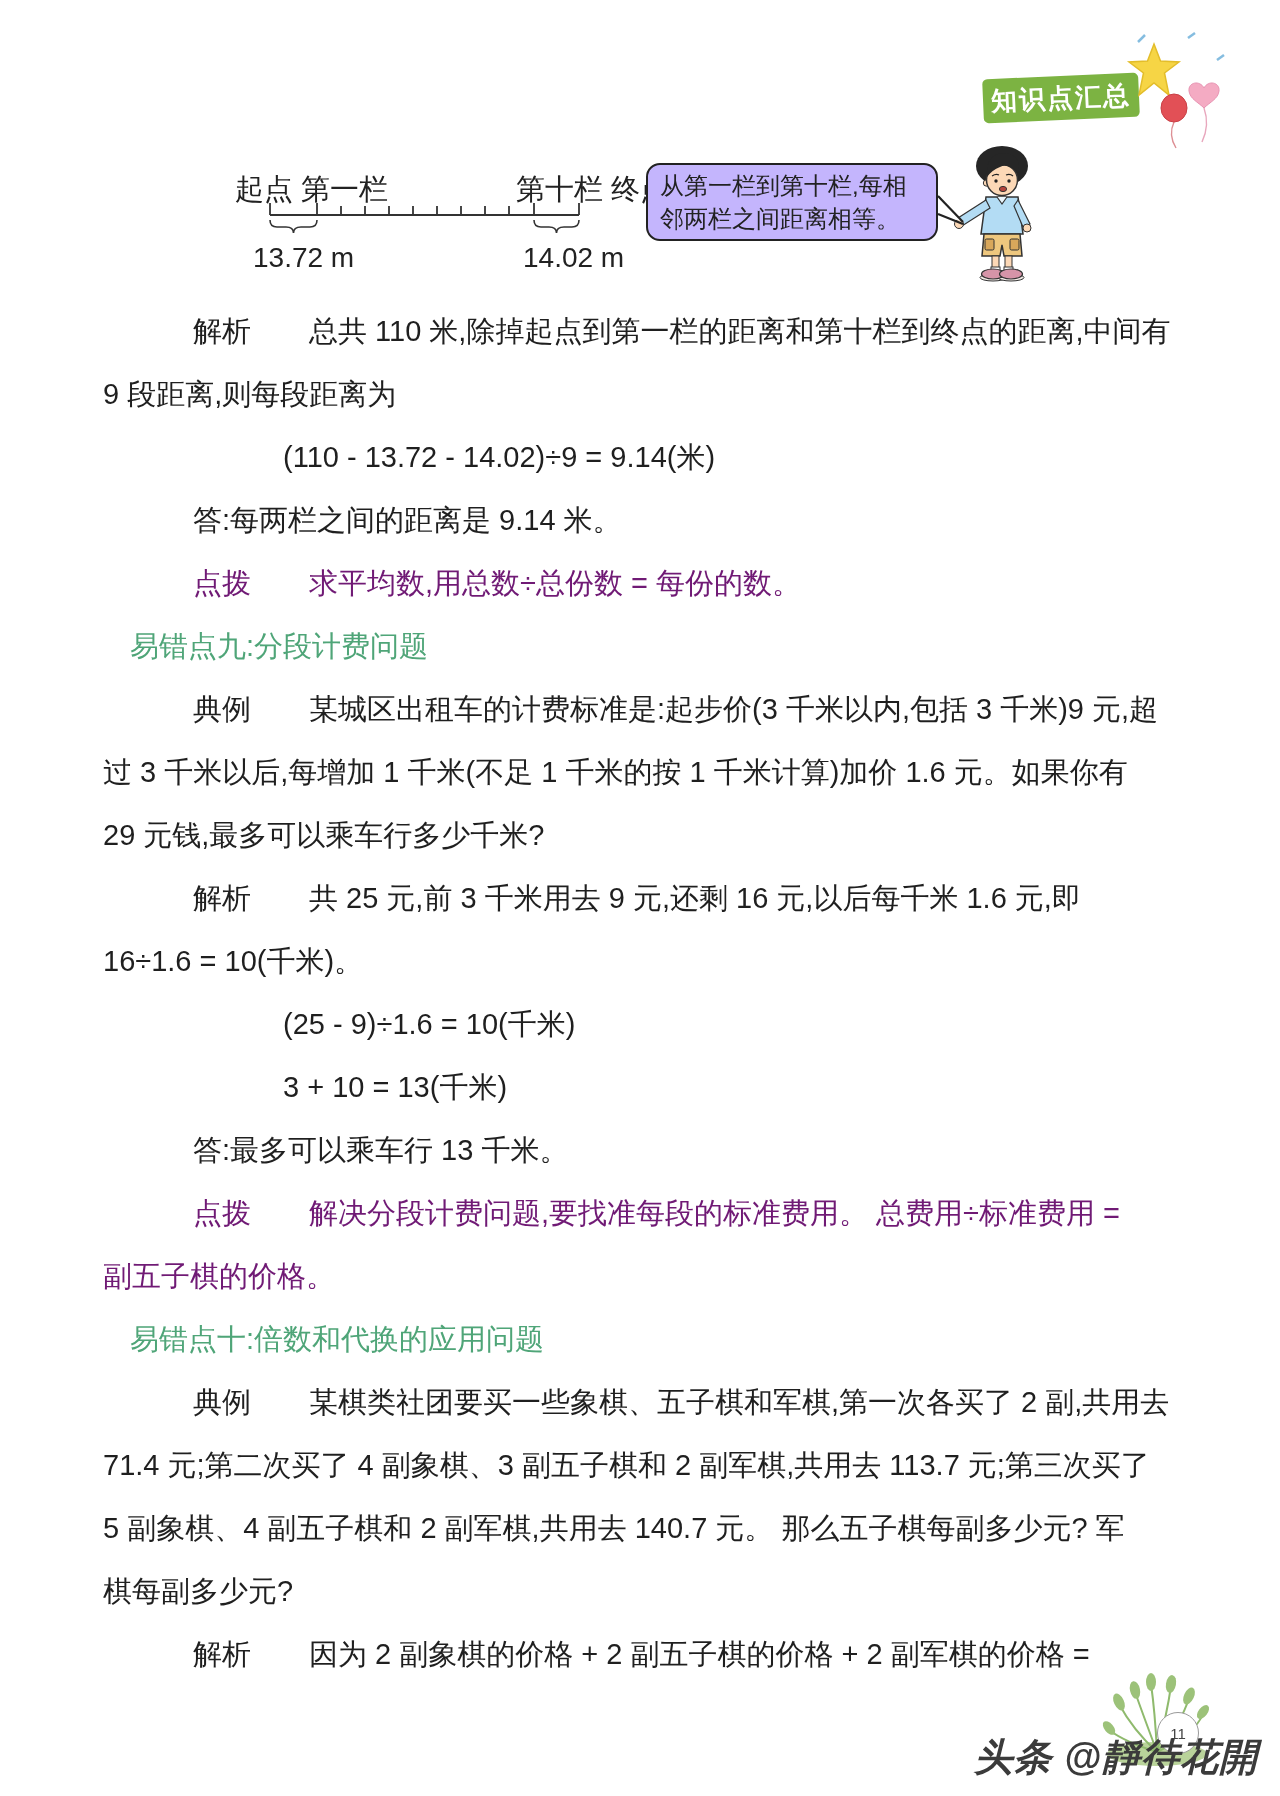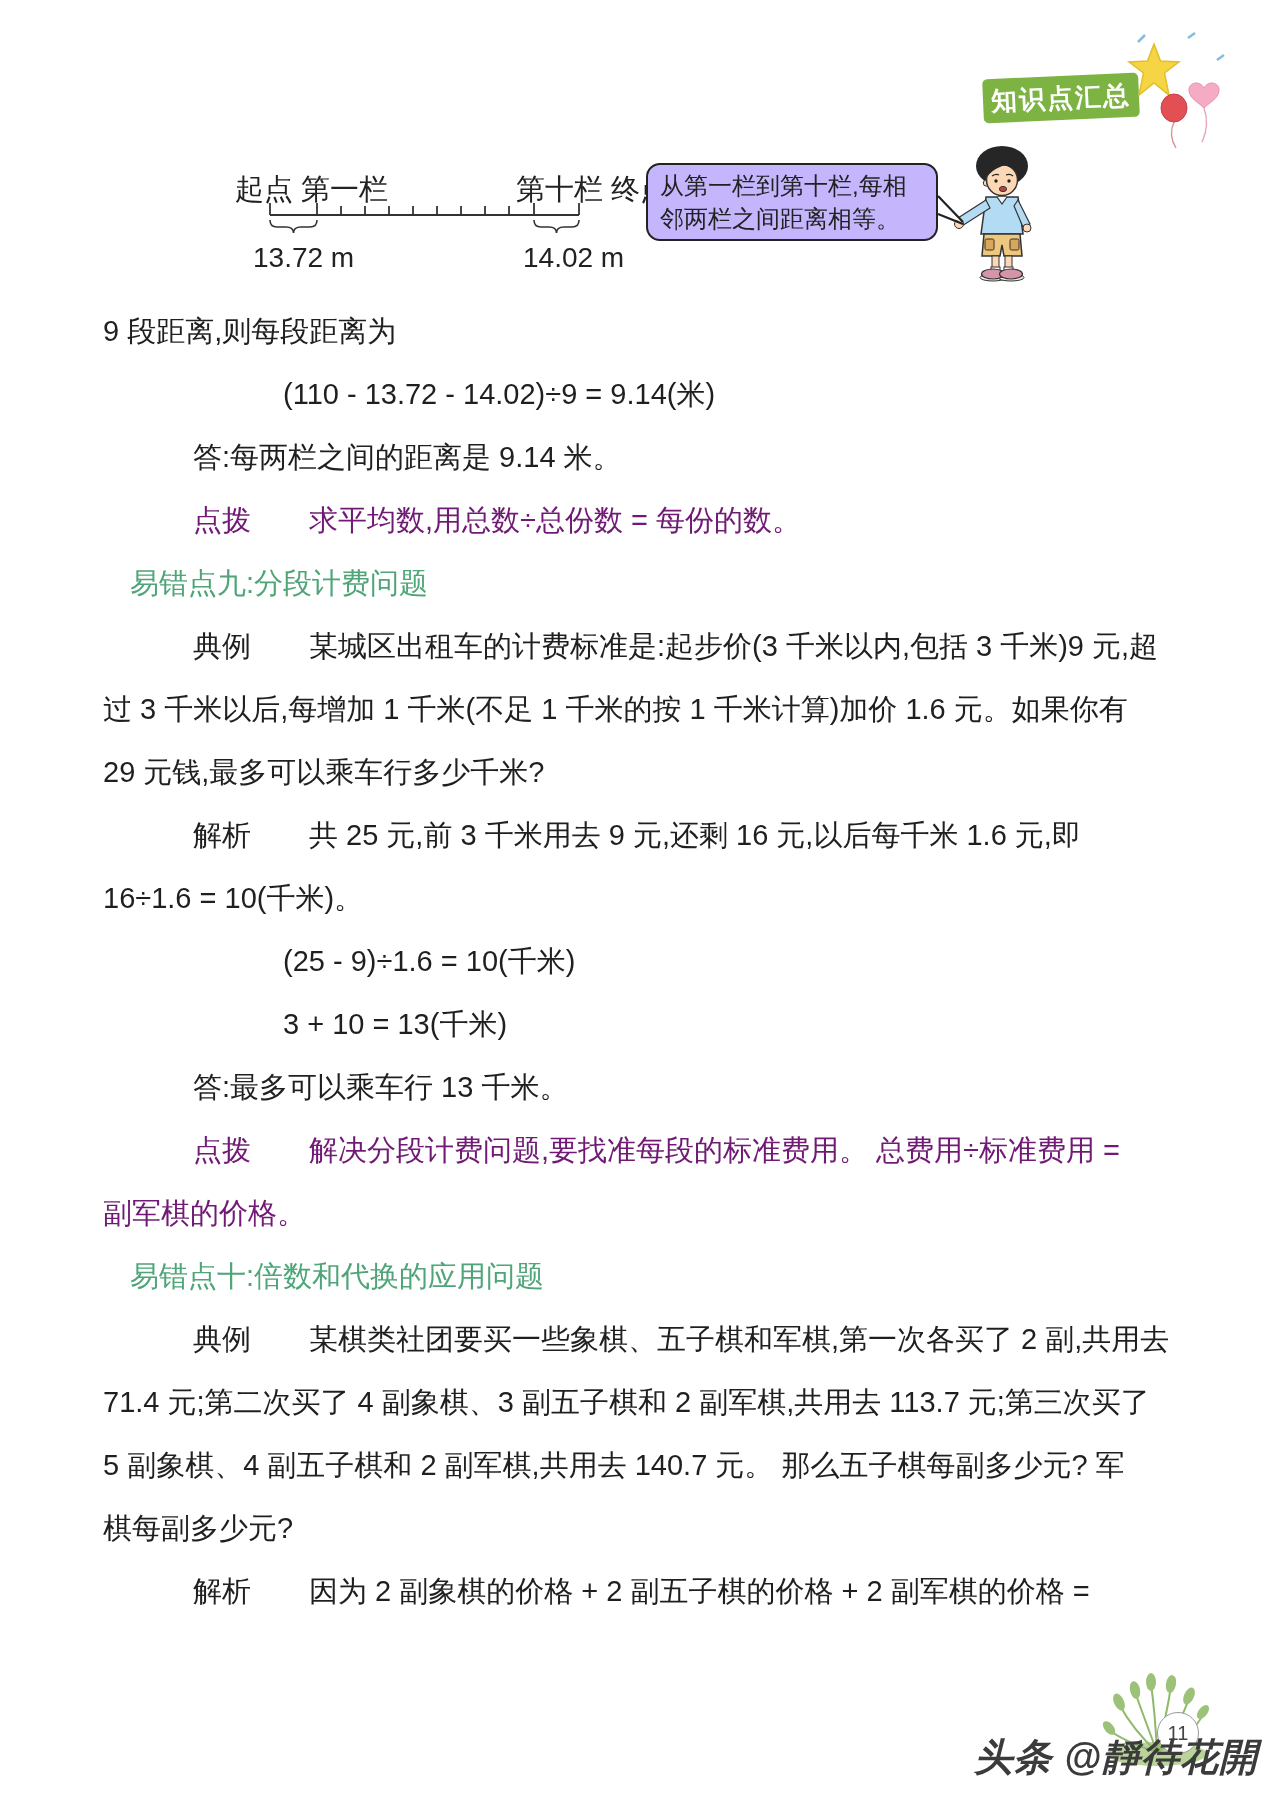--- a/index.html
+++ b/index.html
@@ -31,21 +31,21 @@
   .ln.indent  { padding-left:90px; }
   .ln.formula { padding-left:180px; }
   .ln.tip     { color:#701a75; }
   .ln.header  { color:#4fa578; padding-left:27px; }
 
   
   .plant { position:absolute; left:1095px; top:1672px; }
   .pagenum-circle { position:absolute; left:1157px; top:1712px; width:42px; height:42px;
                     border:1.5px solid #9a9a9a; border-radius:50%; background:#fff;
                     display:flex; align-items:center; justify-content:center;
-                    font-size:20px; color:#444; }
+                    font-size:15px; color:#444; }
   .watermark { position:absolute; right:22px; top:1732px; font-size:38px; font-weight:700;
                color:#3b3b3b; letter-spacing:1px; white-space:nowrap;font-style:italic; }
 </style>
 </head>
 <body>
 
 <div class="page">
 
   <div class="badge">知识点汇总</div>
   <svg class="deco" width="112" height="120" viewBox="0 0 112 120">
@@ -117,35 +117,36 @@
     <rect x="57" y="116" width="7" height="12" fill="#fcd8b6" stroke="#333"></rect>
     <rect x="43" y="127" width="9" height="4.5" fill="#ffffff" stroke="#333"></rect>
     <rect x="56" y="127" width="9" height="4.5" fill="#ffffff" stroke="#333"></rect>
     <ellipse cx="45" cy="137.5" rx="13" ry="3.5" fill="#f3ece8" stroke="#333"></ellipse>
     <ellipse cx="63" cy="137.5" rx="13" ry="3.5" fill="#f3ece8" stroke="#333"></ellipse>
     <ellipse cx="45" cy="134" rx="11.5" ry="5" fill="#d694a8" stroke="#333" stroke-width="1.2"></ellipse>
     <ellipse cx="63" cy="134" rx="11.5" ry="5" fill="#d694a8" stroke="#333" stroke-width="1.2"></ellipse>
   </svg>
 
   <div class="doc">
+    <div class="ln indent">解析　　总共 110 米,除掉起点到第一栏的距离和第十栏到终点的距离,中间有</div>
     <div class="ln">9 段距离,则每段距离为</div>
     <div class="ln formula">(110 - 13.72 - 14.02)÷9 = 9.14(米)</div>
     <div class="ln indent">答:每两栏之间的距离是 9.14 米。</div>
     <div class="ln indent tip">点拨　　求平均数,用总数÷总份数 = 每份的数。</div>
     <div class="ln header">易错点九:分段计费问题</div>
     <div class="ln indent">典例　　某城区出租车的计费标准是:起步价(3 千米以内,包括 3 千米)9 元,超</div>
     <div class="ln">过 3 千米以后,每增加 1 千米(不足 1 千米的按 1 千米计算)加价 1.6 元。如果你有</div>
     <div class="ln">29 元钱,最多可以乘车行多少千米?</div>
     <div class="ln indent">解析　　共 25 元,前 3 千米用去 9 元,还剩 16 元,以后每千米 1.6 元,即</div>
     <div class="ln">16÷1.6 = 10(千米)。</div>
     <div class="ln formula">(25 - 9)÷1.6 = 10(千米)</div>
     <div class="ln formula">3 + 10 = 13(千米)</div>
     <div class="ln indent">答:最多可以乘车行 13 千米。</div>
     <div class="ln indent tip">点拨　　解决分段计费问题,要找准每段的标准费用。 总费用÷标准费用 =</div>
-    <div class="ln tip">副军棋的价格。</div>
+    <div class="ln tip">副五子棋的价格。</div>
     <div class="ln header">易错点十:倍数和代换的应用问题</div>
     <div class="ln indent">典例　　某棋类社团要买一些象棋、五子棋和军棋,第一次各买了 2 副,共用去</div>
     <div class="ln">71.4 元;第二次买了 4 副象棋、3 副五子棋和 2 副军棋,共用去 113.7 元;第三次买了</div>
     <div class="ln">5 副象棋、4 副五子棋和 2 副军棋,共用去 140.7 元。 那么五子棋每副多少元? 军</div>
     <div class="ln">棋每副多少元?</div>
     <div class="ln indent">解析　　因为 2 副象棋的价格 + 2 副五子棋的价格 + 2 副军棋的价格 =</div>
   </div>
 
   <svg class="plant" width="130" height="96" viewBox="0 0 130 96">
     <ellipse cx="62" cy="82" rx="50" ry="12" fill="#b9d39a"></ellipse>

